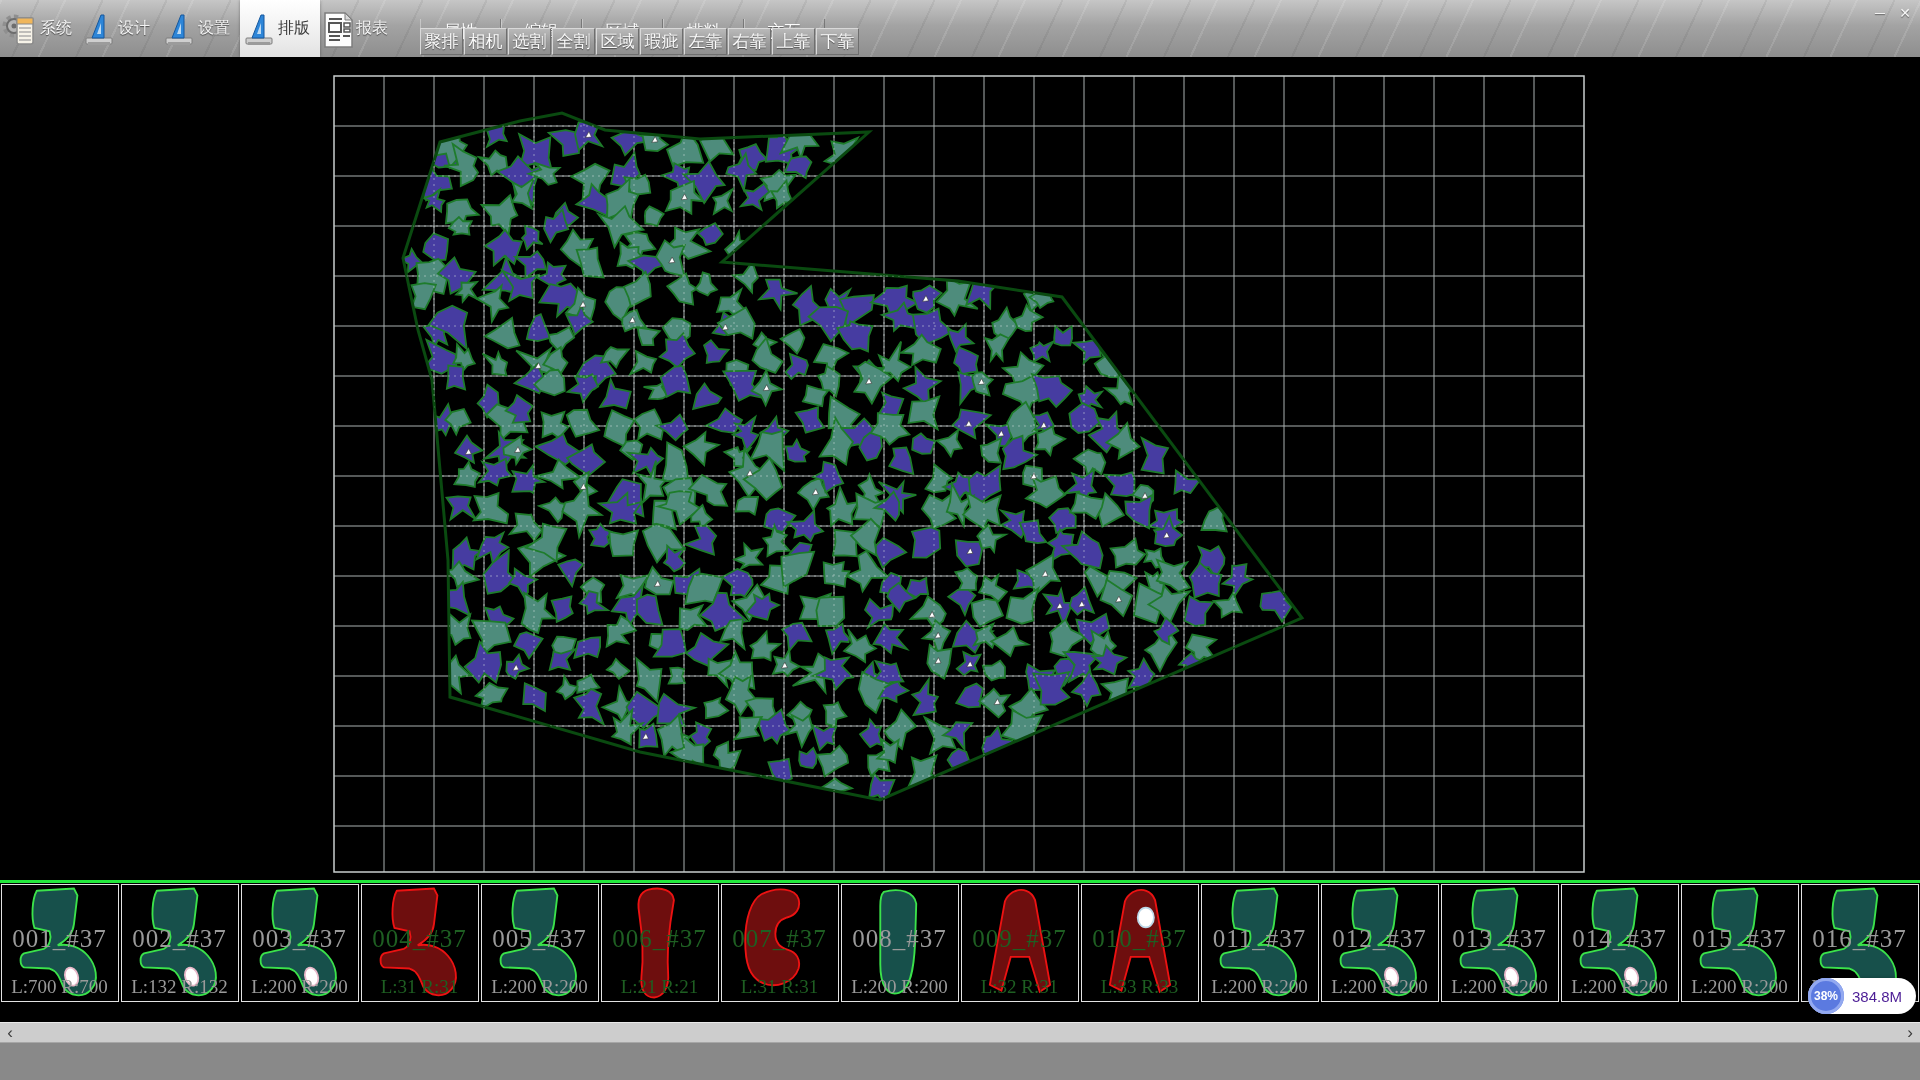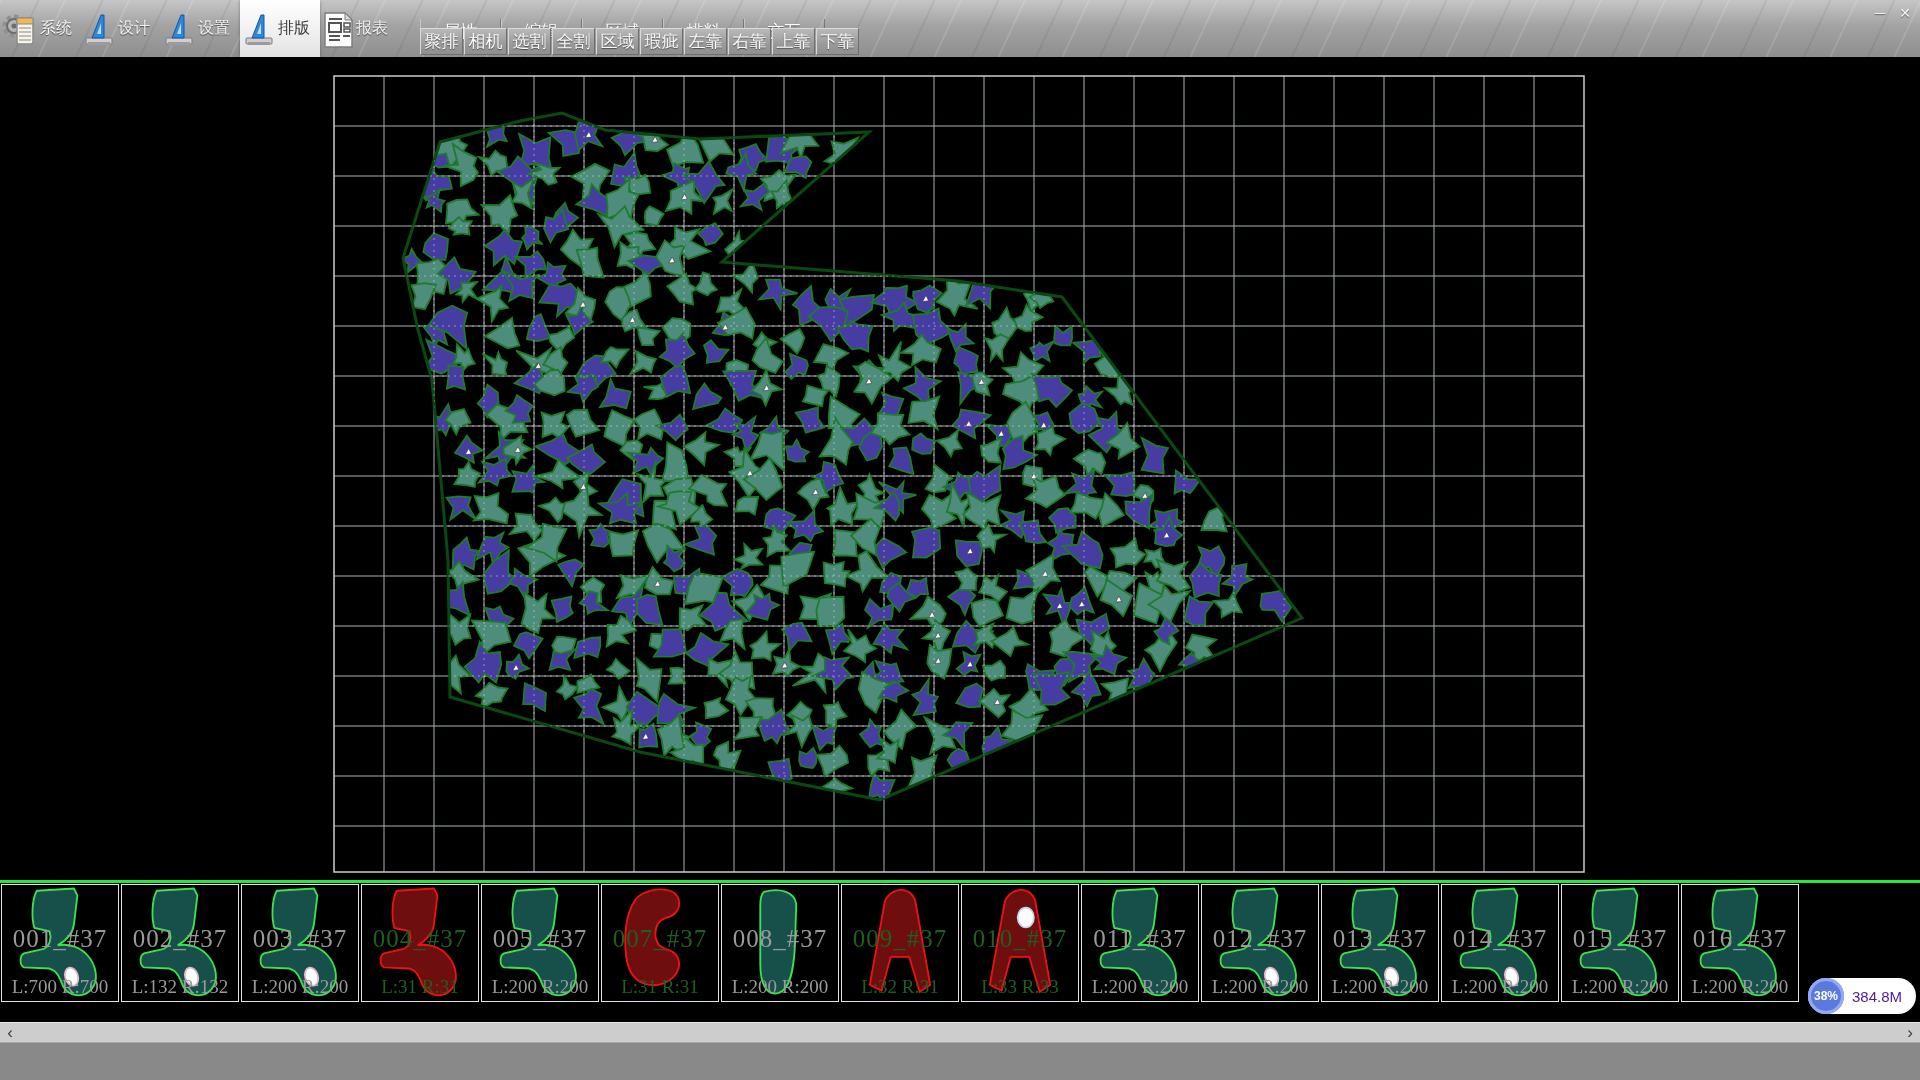--- a/index.html
+++ b/index.html
@@ -32,21 +32,21 @@
   .win-controls{position:absolute;right:4px;top:3px;display:flex;gap:3px;z-index:4;}
   .win-btn{width:22px;height:21px;text-align:center;line-height:21px;font-size:14px;color:#f6f6f6;
     text-shadow:0 1px 1px rgba(0,0,0,.5);cursor:pointer;}
 
   
   .canvas{position:absolute;left:0;top:57px;width:1920px;height:823px;background:#000;}
 
   
   .thumb-strip{position:absolute;left:0;top:880px;width:1920px;height:142px;background:#000;}
   .strip-line{position:absolute;left:0;top:0;width:100%;height:3px;background:#22e93c;}
-  .cells{position:absolute;left:1px;top:4px;display:flex;height:118px;width:1919px;overflow:hidden;}
+  .cells{position:absolute;left:1px;top:4px;display:flex;height:118px;width:1919px;overflow:hidden;justify-content:center;}
   .cell{position:relative;width:116px;height:116px;flex:0 0 auto;margin-right:2px;
     border:1px solid #e2e2e2;box-sizing:content-box;background:#000;overflow:hidden;cursor:pointer;}
   .cell svg{position:absolute;left:0;top:0;}
   .cell .id-label{position:absolute;left:0;right:0;top:40px;text-align:center;
     font-family:"Liberation Serif",serif;font-size:25px;letter-spacing:1px;}
   .cell .lr-label{position:absolute;left:0;right:0;bottom:3px;text-align:center;
     font-family:"Liberation Serif",serif;font-size:19px;}
   .cell.teal .id-label,.cell.teal .lr-label{color:#9a9a9a;}
   .cell.red .id-label,.cell.red .lr-label{color:#1e5f22;}
 
@@ -743,20 +743,27 @@
         </div>
         <div class="cell teal">
           <svg width="116" height="116" viewBox="0 0 100 100">
             <path d="M30,5 L62,3 L65,9 L62,34 C61,43 55,48 48,52 C58,50 68,54 74,61 C81,69 84,82 77,90 C70,98 58,96 53,88 C50,81 48,74 41,72 L19,71 C15,69 15,61 19,59 L36,55 C41,53 43,46 41,40 L28,37 C25,28 26,12 30,5 Z" fill="#17504B" stroke="#3BE24B" stroke-width="1.6"></path>
           </svg>
           <div class="id-label">005_#37</div>
           <div class="lr-label">L:200 R:200</div>
         </div>
         <div class="cell red">
           <svg width="116" height="116" viewBox="0 0 100 100">
+            <path d="M40,4 C52,1 61,5 62,13 L59,32 C57,48 56,62 57,76 C58,88 53,96 45,97 C37,97 33,90 34,79 C36,62 35,44 32,24 C30,12 33,6 40,4 Z" fill="#6E0E0E" stroke="#EC1212" stroke-width="1.6"></path>
+          </svg>
+          <div class="id-label">006_#37</div>
+          <div class="lr-label">L:21 R:21</div>
+        </div>
+        <div class="cell red">
+          <svg width="116" height="116" viewBox="0 0 100 100">
             <path d="M34,8 C48,1 63,3 66,12 C68,20 64,26 56,28 C50,30 46,34 46,42 C46,50 50,54 57,56 C64,58 68,64 66,72 C62,84 46,90 34,84 C24,79 20,68 20,48 C20,30 25,13 34,8 Z" fill="#6E0E0E" stroke="#EC1212" stroke-width="1.6"></path>
           </svg>
           <div class="id-label">007_#37</div>
           <div class="lr-label">L:31 R:31</div>
         </div>
         <div class="cell teal">
           <svg width="116" height="116" viewBox="0 0 100 100">
             <path d="M36,6 C50,2 62,6 64,16 L63,50 C62,72 59,90 49,93 C39,96 33,86 33,68 L33,18 C33,11 34,8 36,6 Z" fill="#17504B" stroke="#3BE24B" stroke-width="1.6"></path>
           </svg>
           <div class="id-label">008_#37</div>

